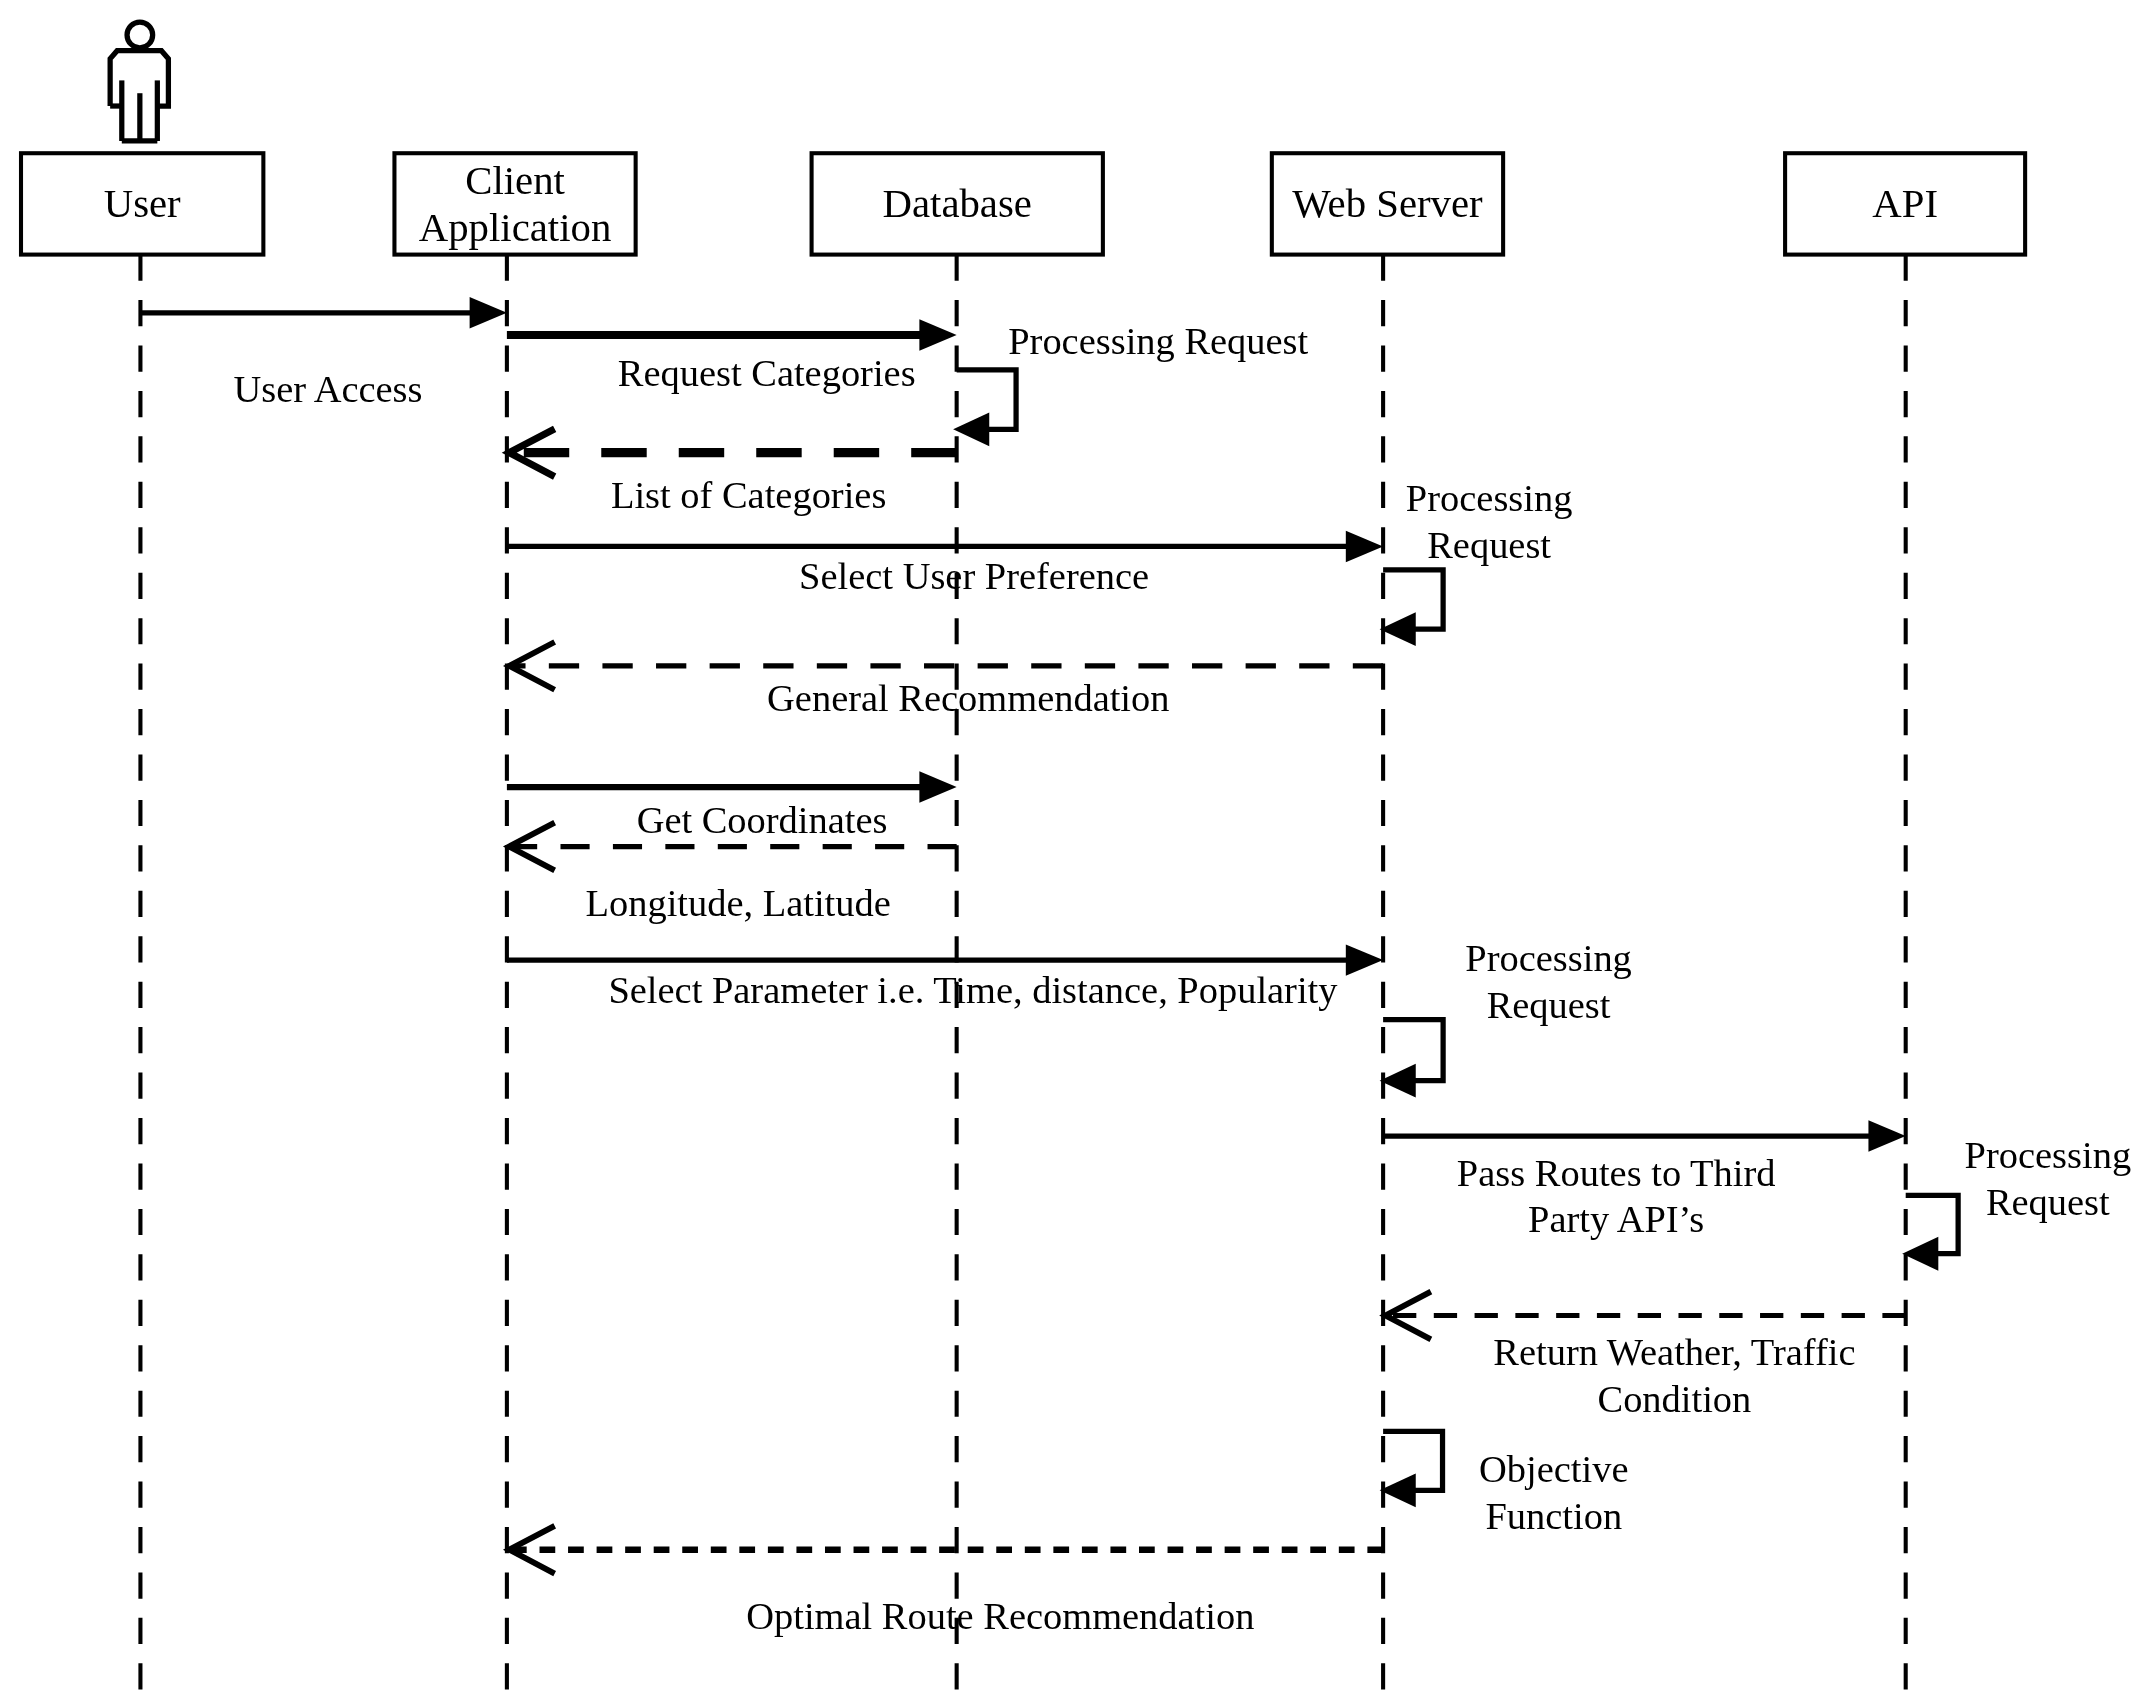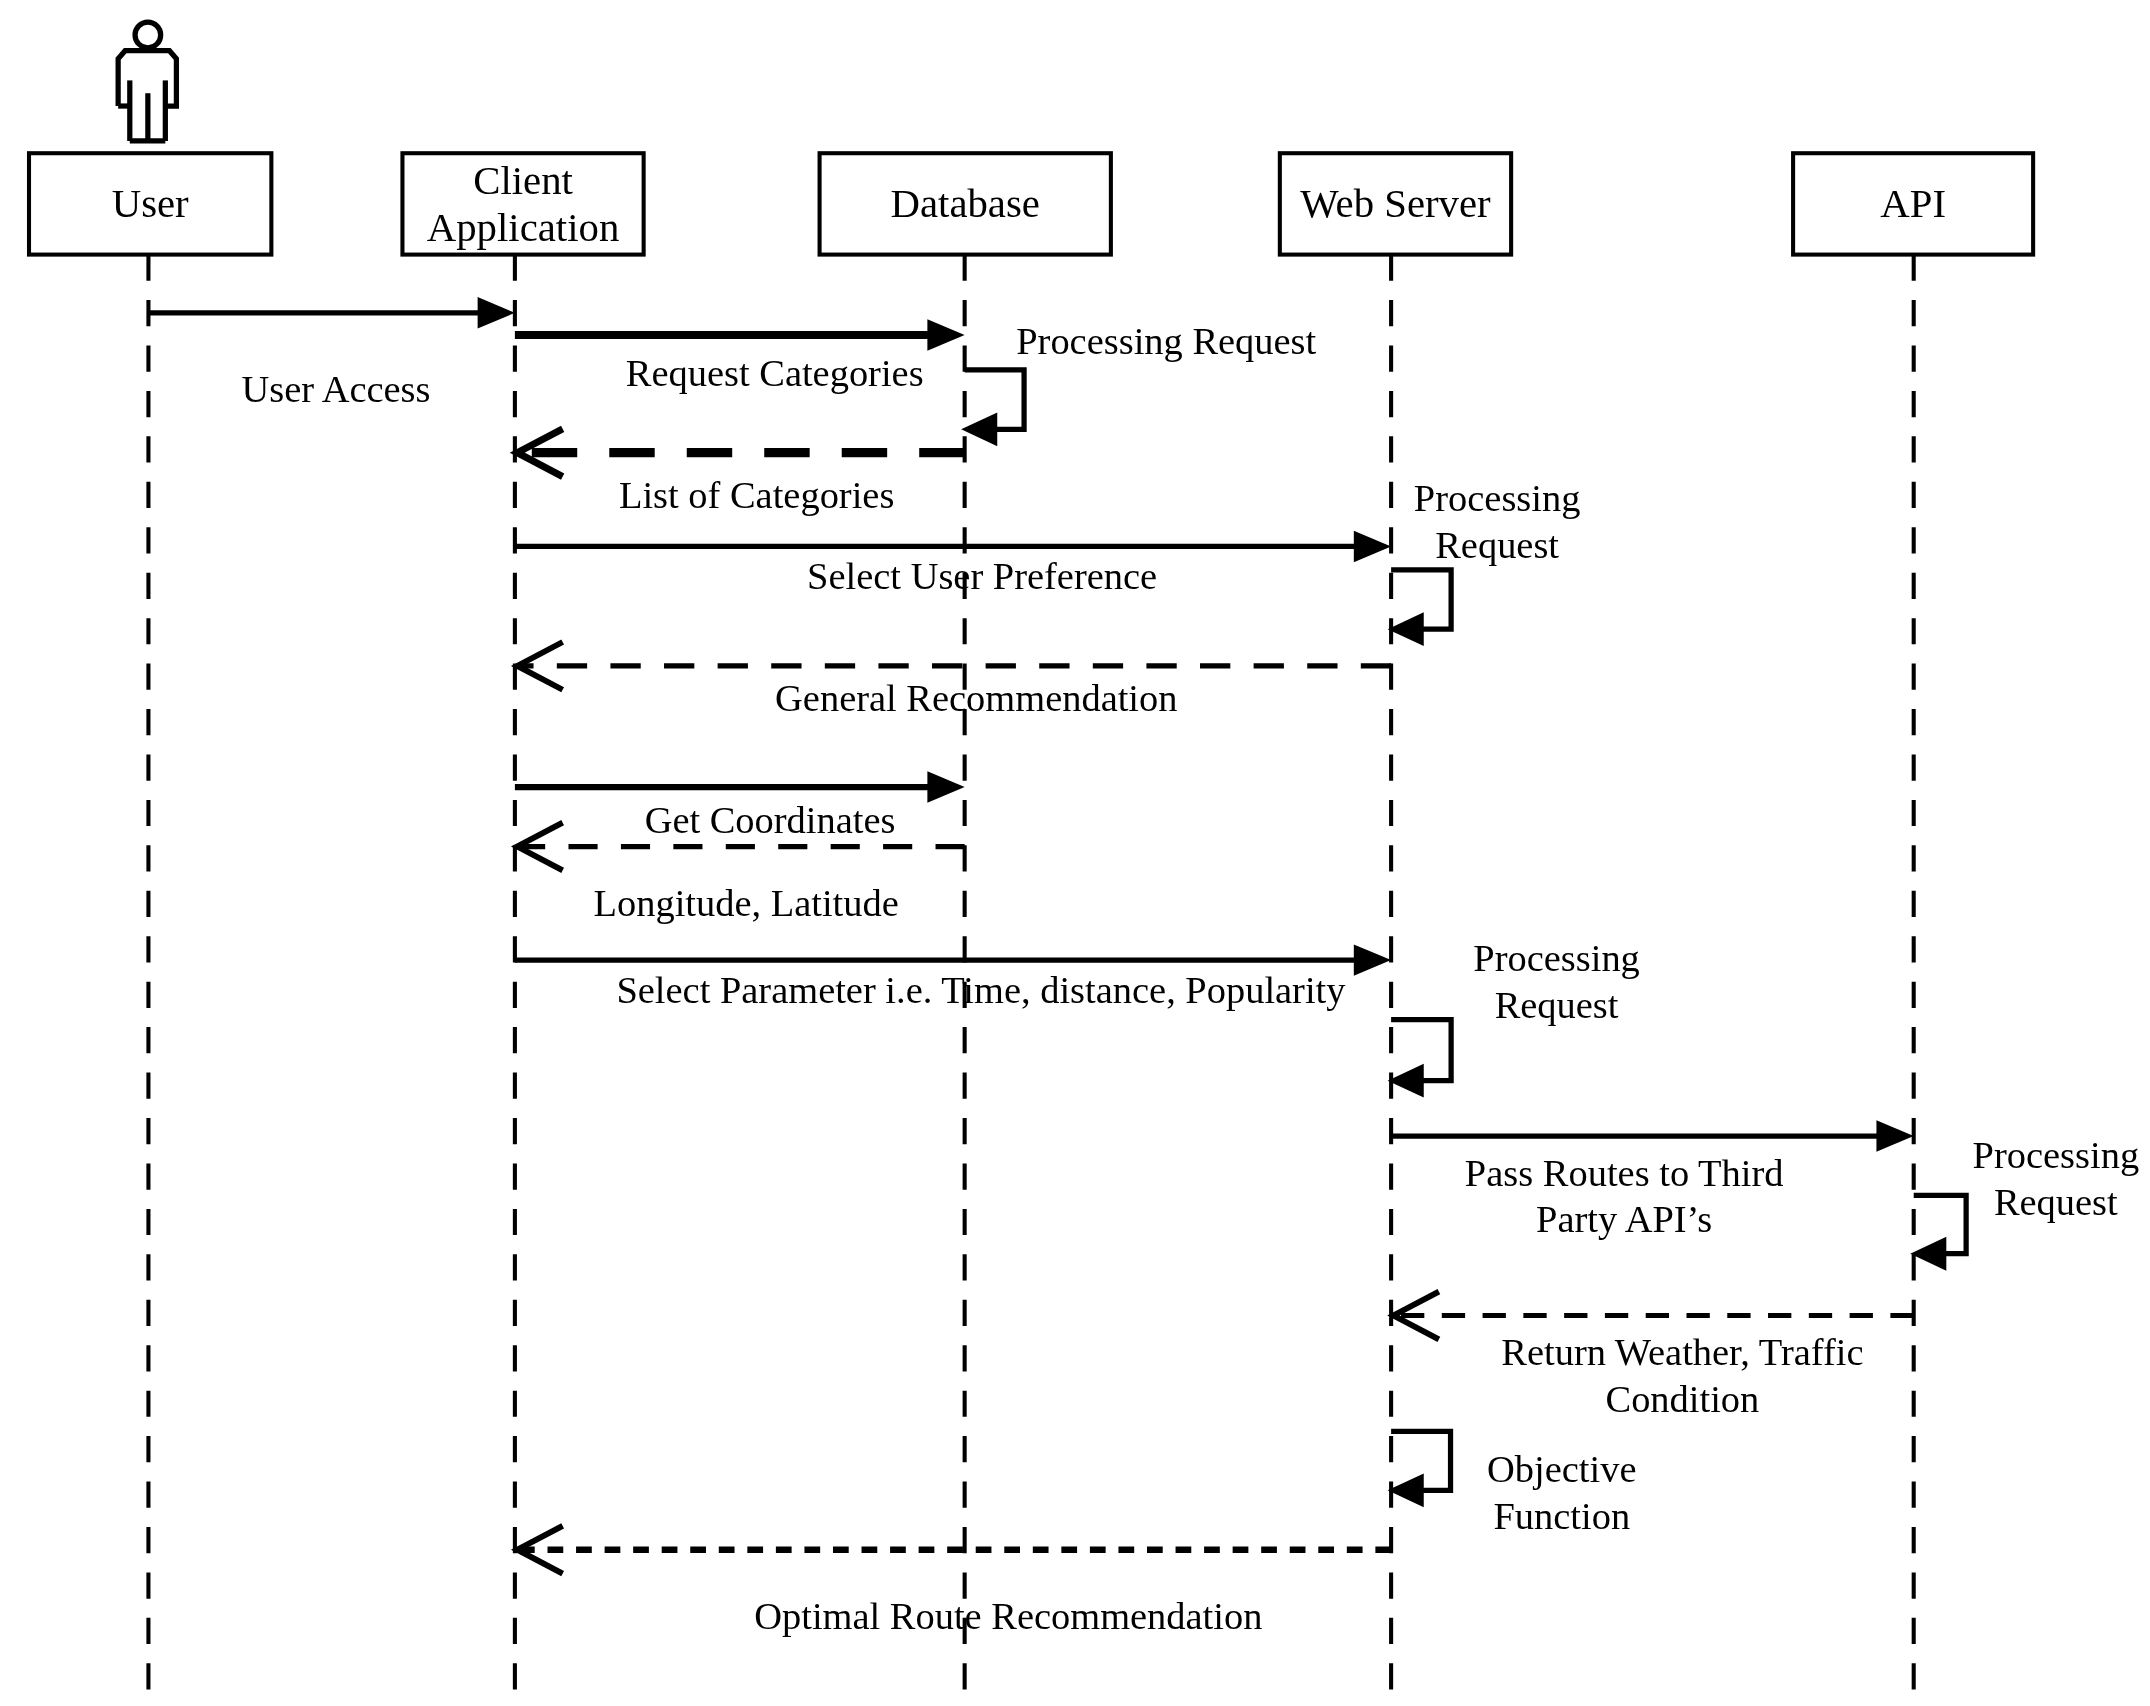--- a/index.html
+++ b/index.html
@@ -1,17 +1,17 @@
 <!DOCTYPE html>
 <html style="font-size:9.3px"><head>
 <meta charset="utf-8">
 <style>
   html,body{margin:0;padding:0;background:#ffffff;}
   body{width:2151px;height:1707px;position:relative;font-family:"Liberation Serif", serif;}
-  #diagram-root{position:absolute;inset:0;padding-left:8px;}
+  #diagram-root{position:absolute;inset:0;}
   svg{display:block;}
   text{fill:#000000;}
 </style>
 </head>
 <body>
 
 <div id="diagram-root">
     <svg viewBox="0 0 3692 2930" width="2151" height="1707">
       <rect x="0" y="0" width="3692" height="2930" fill="#ffffff"></rect>
       <line x1="241" y1="437" x2="241" y2="2915" stroke="#000000" stroke-width="7" stroke-dasharray="45 33"></line>

